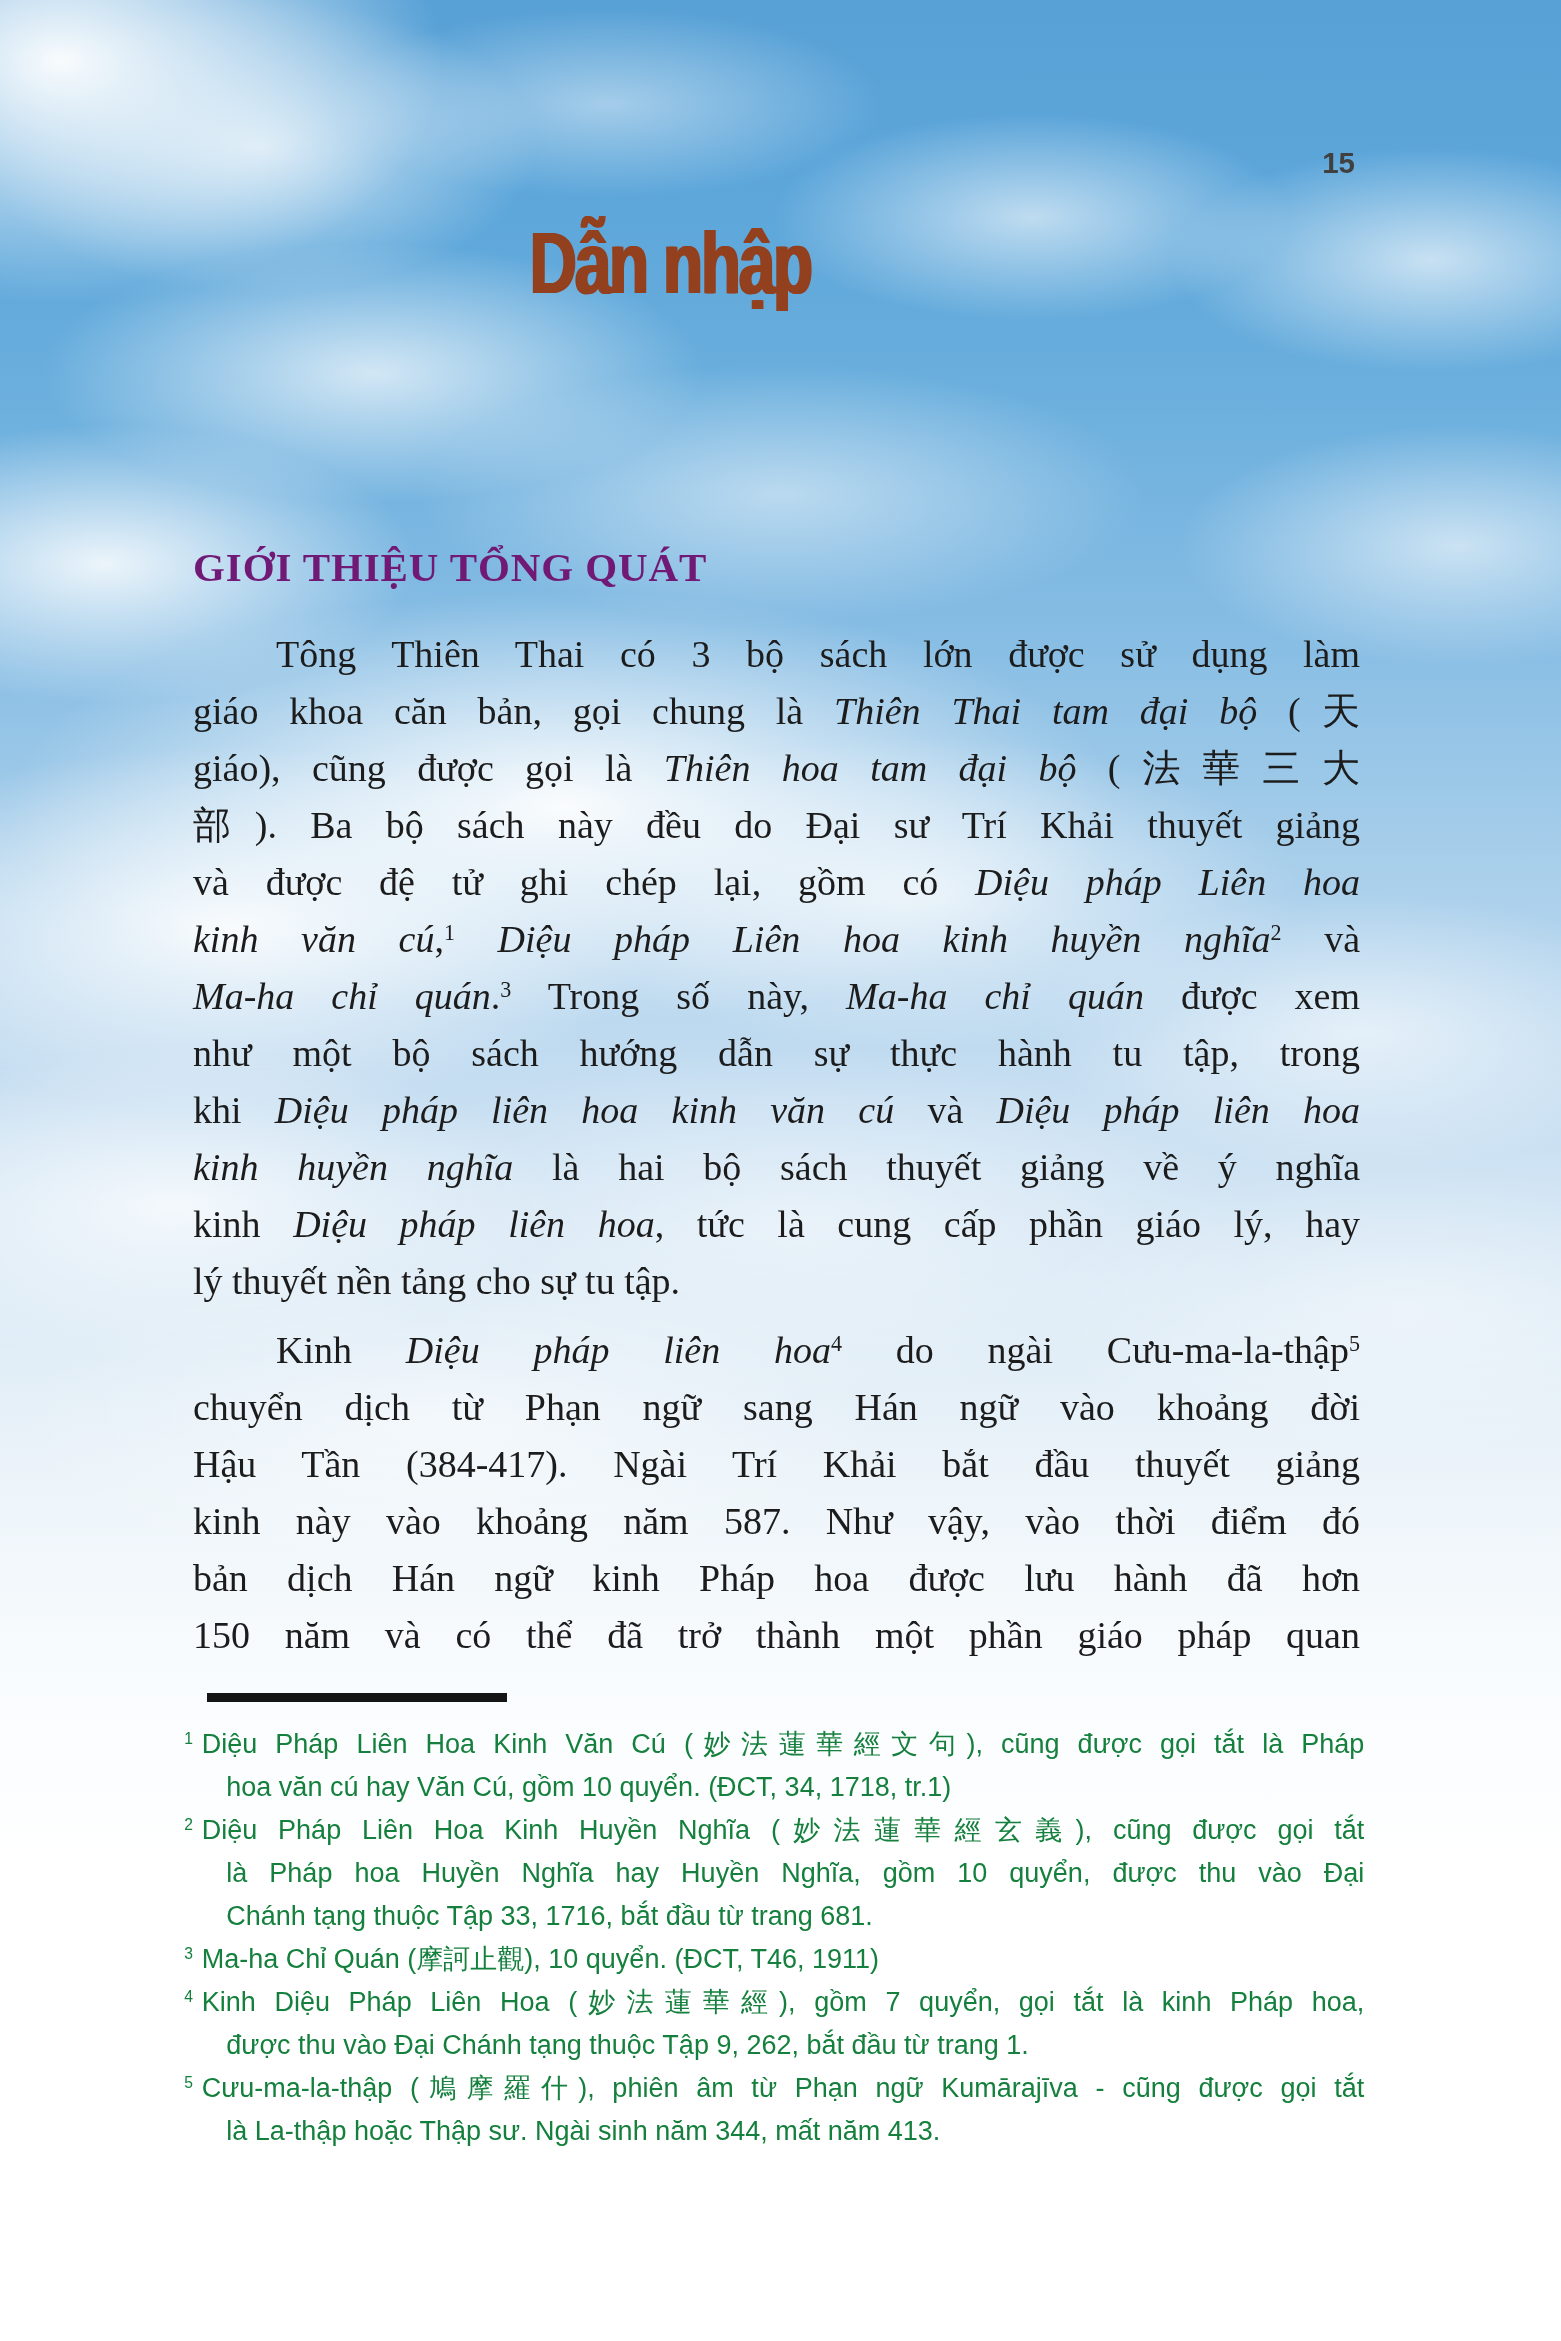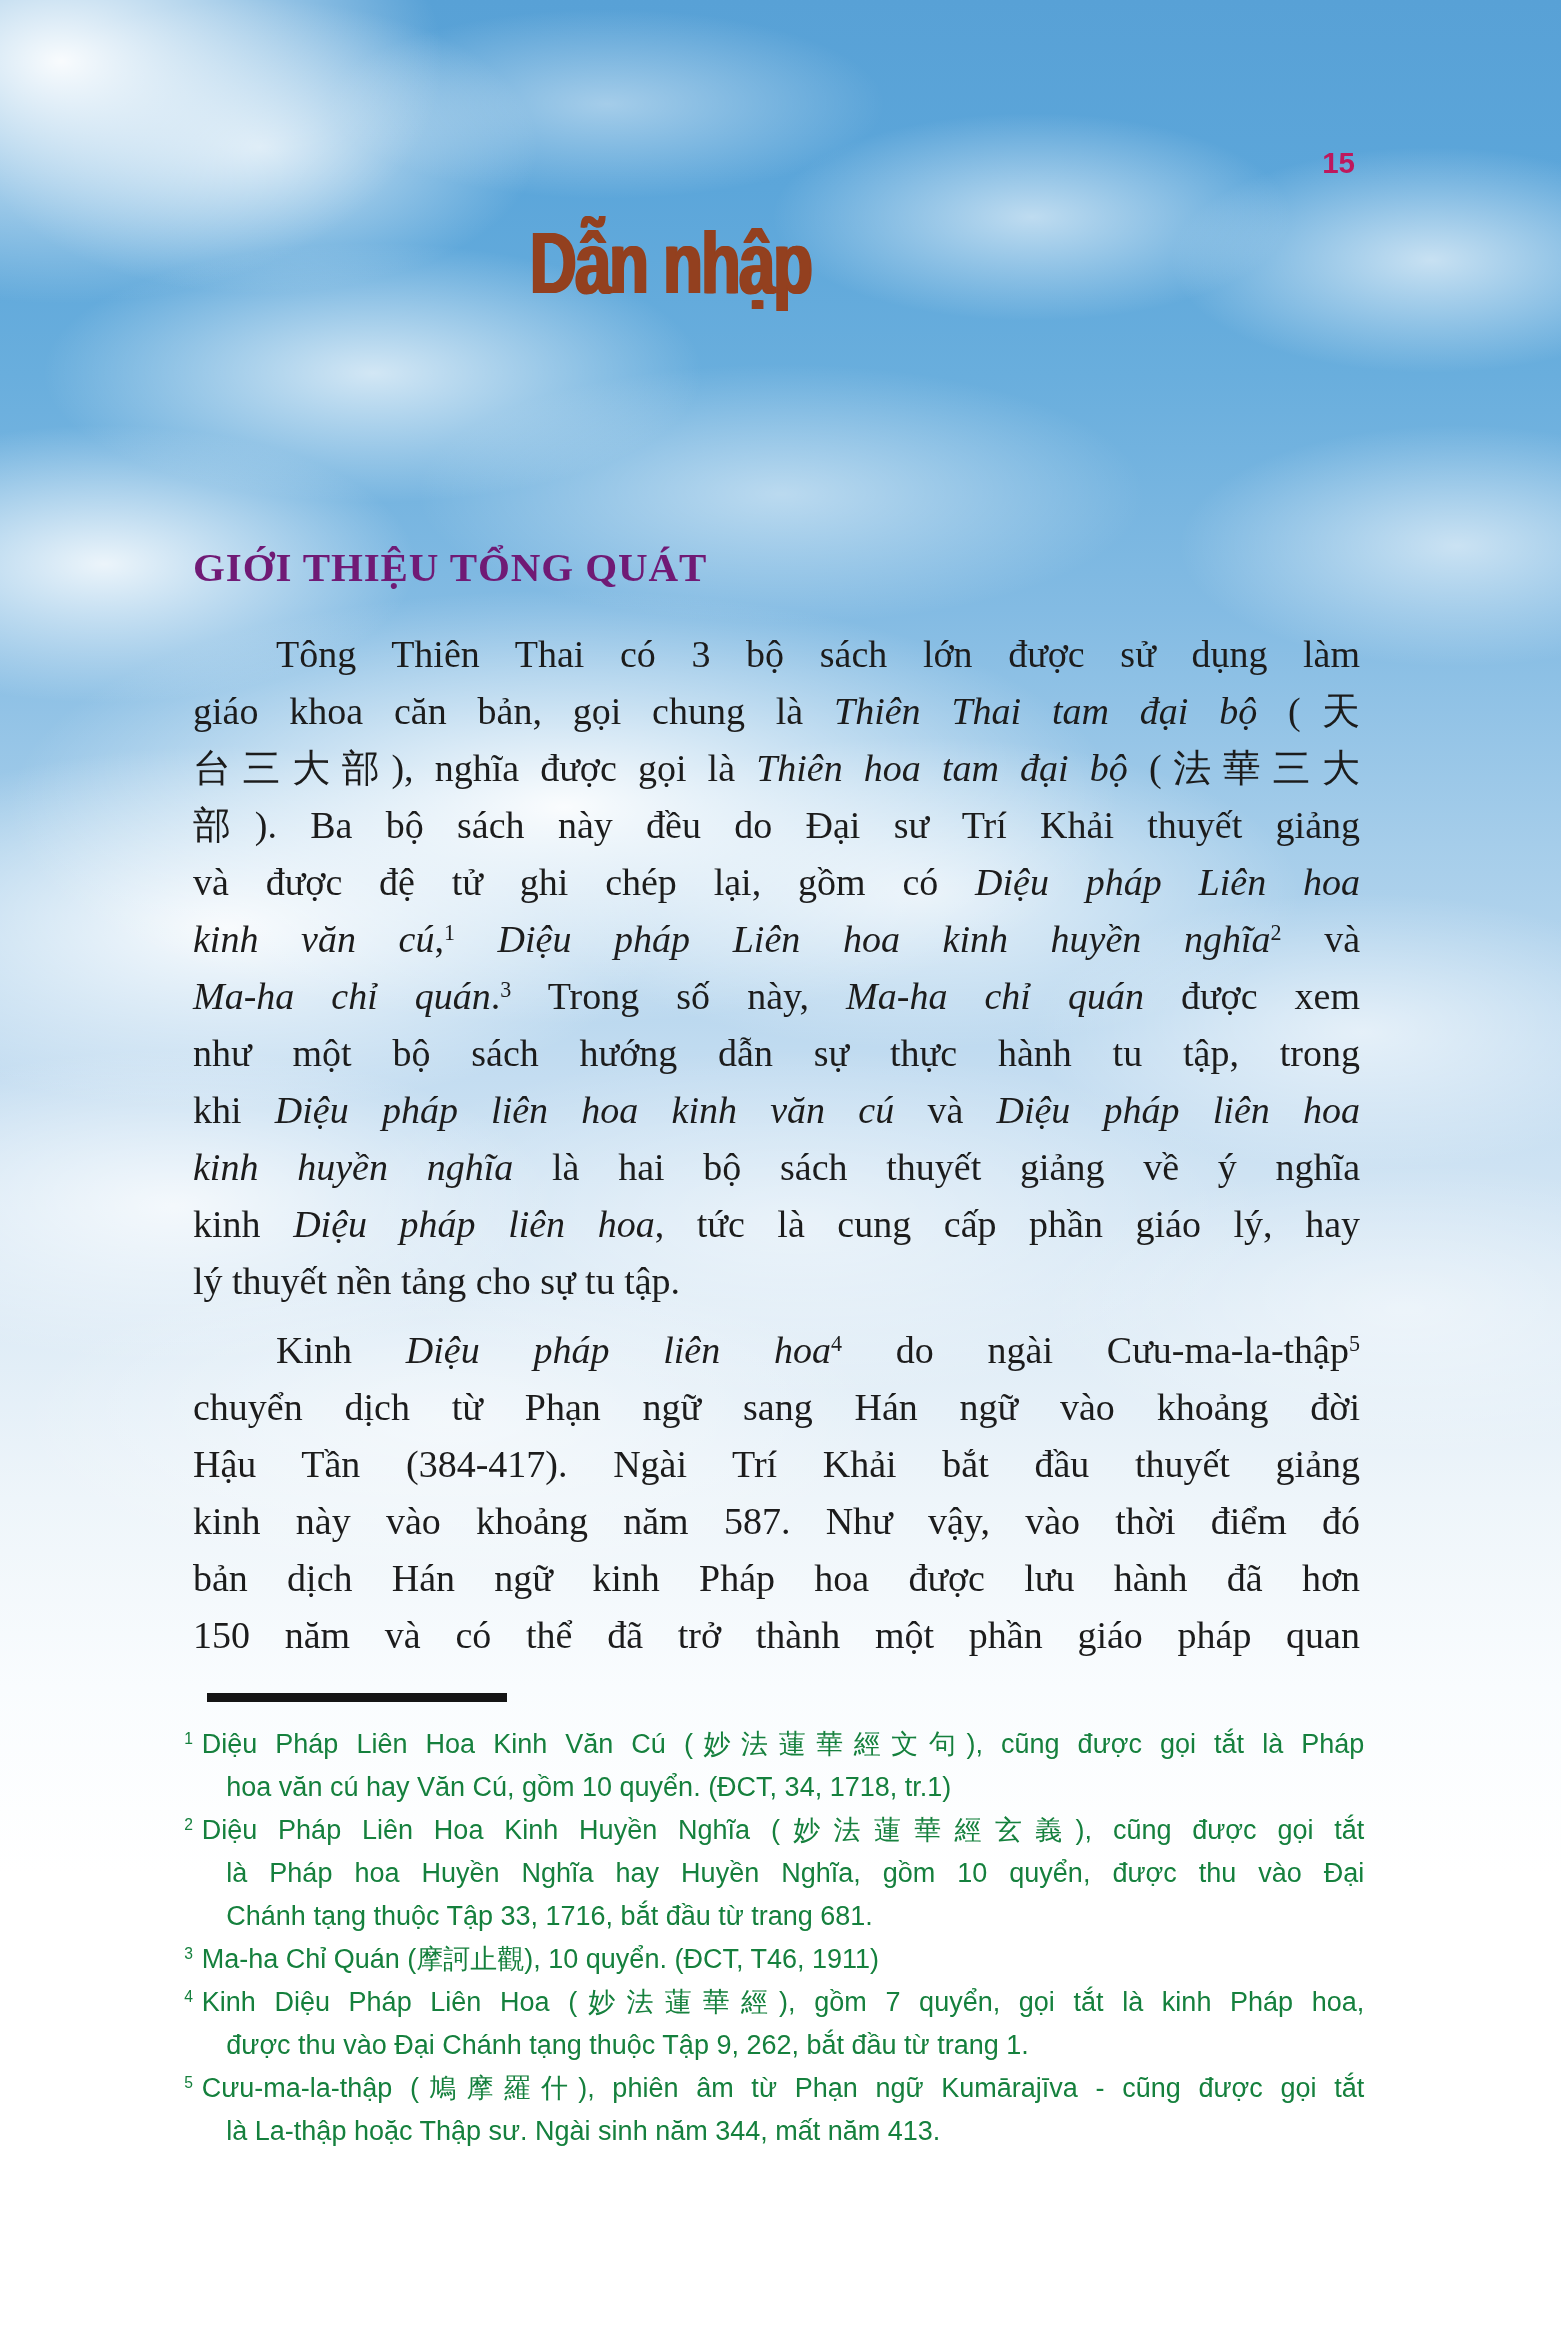--- a/index.html
+++ b/index.html
@@ -30,21 +30,21 @@
       radial-gradient(364px 147px at 1405px 1310px, rgba(255,255,255,.45) 0%, rgba(255,255,255,0) 100%),
       radial-gradient(434px 156px at 451px 1423px, rgba(255,255,255,.50) 0%, rgba(255,255,255,0) 100%),
       linear-gradient(180deg,
         #58a1d6 0%, #5ca6da 8%, #69aedd 16%, #83bbe3 26%,
         #a5cdea 36%, #c4ddf1 46%, #ddebf6 56%, #eef5fa 64%,
         #f9fcfe 72%, #ffffff 80%, #ffffff 100%);
   }
   .page-number {
     position:absolute; top:146px; right:206px;
     font-family:"Liberation Sans", sans-serif;
-    font-size:29.5px; font-weight:700; color:#be185d;
+    font-size:29.5px; font-weight:700; color:#404040;
   }
   .title-wrap { position:absolute; top:217px; left:0; width:1465px; text-align:center; }
   .title {
     display:inline-block;
     font-family:"Liberation Sans", sans-serif;
     font-weight:700; font-size:88px; line-height:1.05;
     letter-spacing:-2.6px; color:#93401f;
     transform:translateX(-62px) scaleX(0.74);
     text-shadow:2.2px 0 0 #93401f, -1.3px 0 0 #93401f;
   }
@@ -86,21 +86,21 @@
   <div class="title-wrap">
     <span class="title">Dẫn nhập</span>
   </div>
 
   <div class="content">
     <h2 class="heading">GIỚI THIỆU TỔNG QUÁT</h2>
     <div class="paras">
         <div class="para">
           <div class="line indent"><span>Tông Thiên Thai có 3 bộ sách lớn được sử dụng làm</span></div>
           <div class="line"><span>giáo khoa căn bản, gọi chung là </span><span class="it">Thiên Thai tam đại bộ</span><span> (天</span></div>
-          <div class="line"><span>台三大部), nghĩa được gọi là </span><span class="it">Thiên hoa tam đại bộ</span><span> (法華三大</span></div>
+          <div class="line"><span>giáo), cũng được gọi là </span><span class="it">Thiên hoa tam đại bộ</span><span> (法華三大</span></div>
           <div class="line"><span>部). Ba bộ sách này đều do Đại sư Trí Khải thuyết giảng</span></div>
           <div class="line"><span>và được đệ tử ghi chép lại, gồm có </span><span class="it">Diệu pháp Liên hoa</span></div>
           <div class="line"><span class="it">kinh văn cú</span><span>,</span><sup>1</sup><span> </span><span class="it">Diệu pháp Liên hoa kinh huyền nghĩa</span><sup>2</sup><span> và</span></div>
           <div class="line"><span class="it">Ma-ha chỉ quán</span><span>.</span><sup>3</sup><span> Trong số này, </span><span class="it">Ma-ha chỉ quán</span><span> được xem</span></div>
           <div class="line"><span>như một bộ sách hướng dẫn sự thực hành tu tập, trong</span></div>
           <div class="line"><span>khi </span><span class="it">Diệu pháp liên hoa kinh văn cú</span><span> và </span><span class="it">Diệu pháp liên hoa</span></div>
           <div class="line"><span class="it">kinh huyền nghĩa</span><span> là hai bộ sách thuyết giảng về ý nghĩa</span></div>
           <div class="line"><span>kinh </span><span class="it">Diệu pháp liên hoa</span><span>, tức là cung cấp phần giáo lý, hay</span></div>
           <div class="line last"><span>lý thuyết nền tảng cho sự tu tập.</span></div>
         </div>

